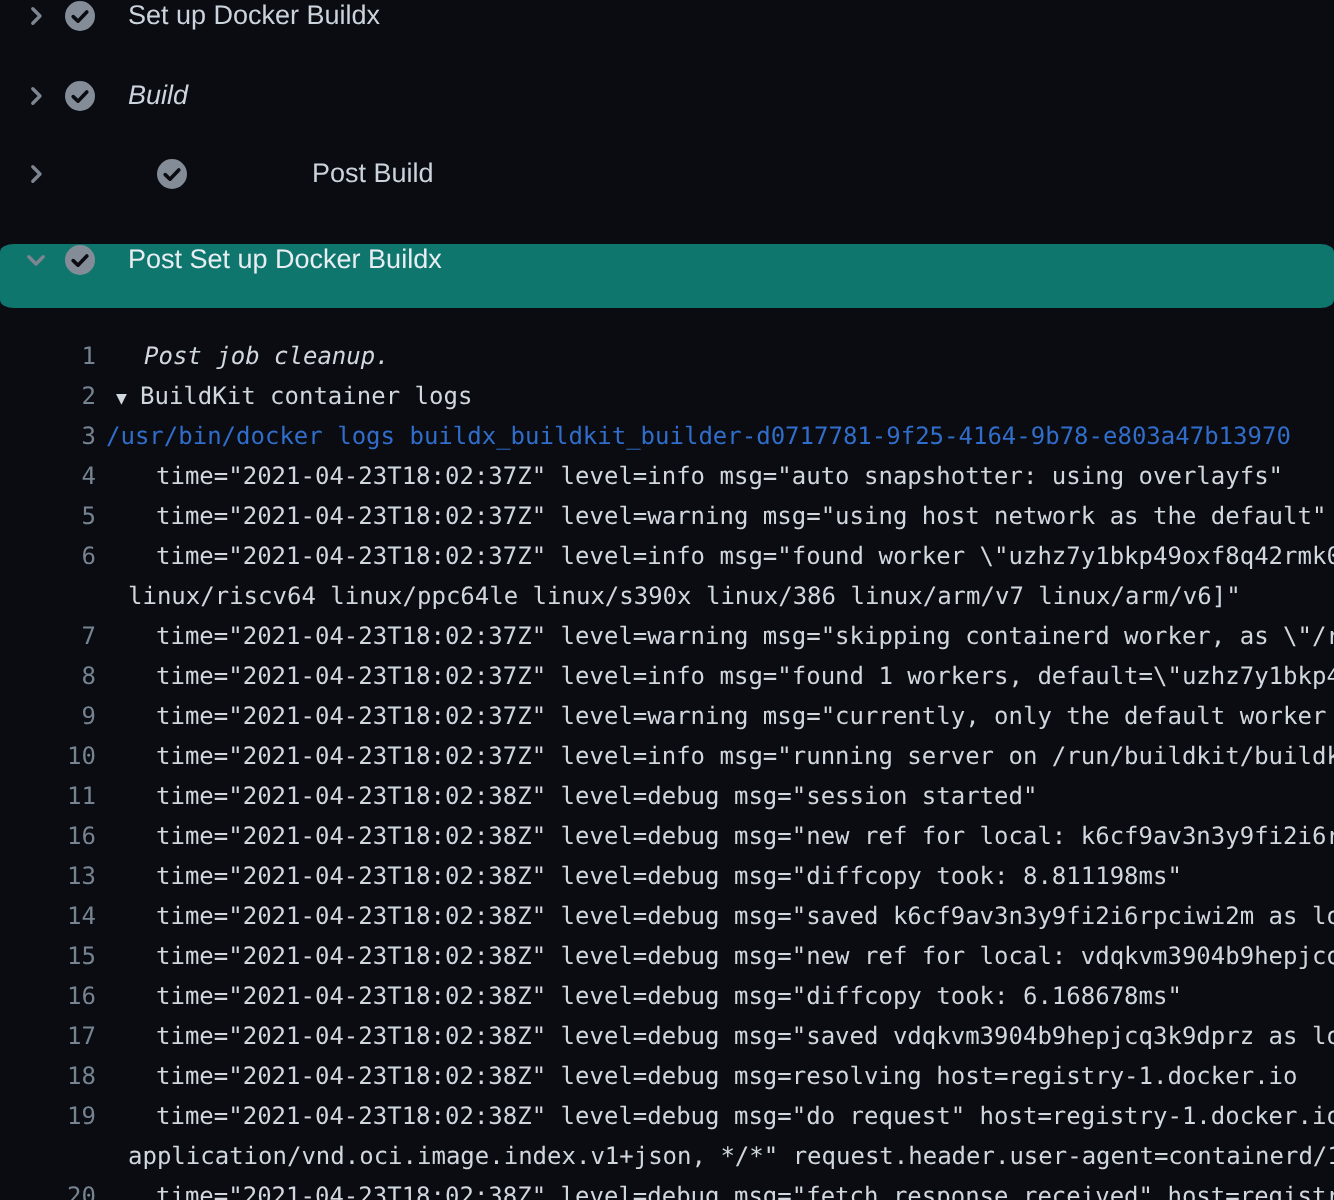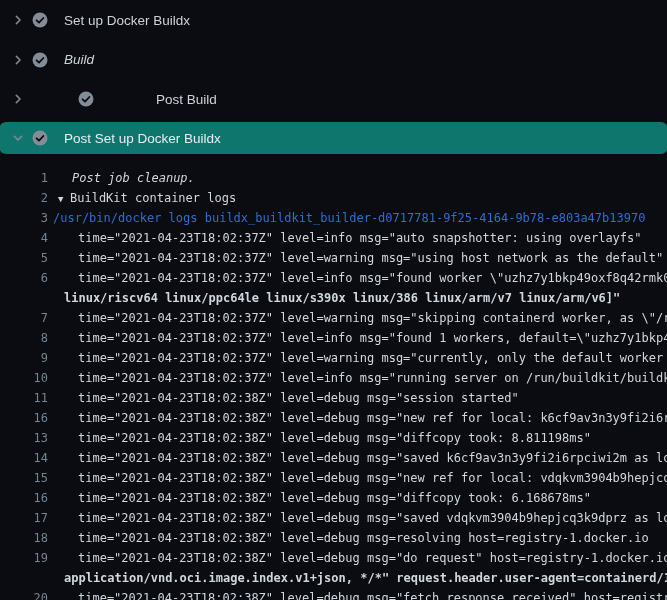--- a/index.html
+++ b/index.html
@@ -7,21 +7,21 @@
     width:667px;height:600px;overflow:hidden;
     background:#0a0c11;
     font-family:"Liberation Sans", sans-serif;
     -webkit-font-smoothing:antialiased;
   }
   .viewer{width:667px;height:600px;overflow:hidden;}
 
   
   .steps{width:100%;}
   .step{
-    display:flex;align-items:center;
+    display:flex;align-items:flex-start;
     padding-left:10px;box-sizing:border-box;
     cursor:pointer;
   }
   .step:nth-child(1){height:40px;}
   .step:nth-child(2){height:39px;font-style:italic;}
   .step:nth-child(3){height:40px;gap:46px;}
   .step:nth-child(4){height:38px;}
   .step.expanded{
     background:#0f766e;
     border-top:3px solid transparent;
@@ -59,21 +59,21 @@
   }
   .ltext{
     white-space:pre;
     color:#d0d7de;
     line-height:20px;
   }
   .t-base{margin-left:24px;font-style:italic;}
   .t-group{margin-left:10px;}
   .t-command{margin-left:5px;color:#316dca;}
   .t-out{margin-left:30px;}
-  .t-wrap{margin-left:16px;font-weight:bold;}
+  .t-wrap{margin-left:16px;}
   .toggle{
     display:inline-block;width:12px;
     font-size:9px;color:#d0d7de;
     cursor:pointer;
   }
 </style>
 </head>
 <body>
 
 <div class="viewer">

